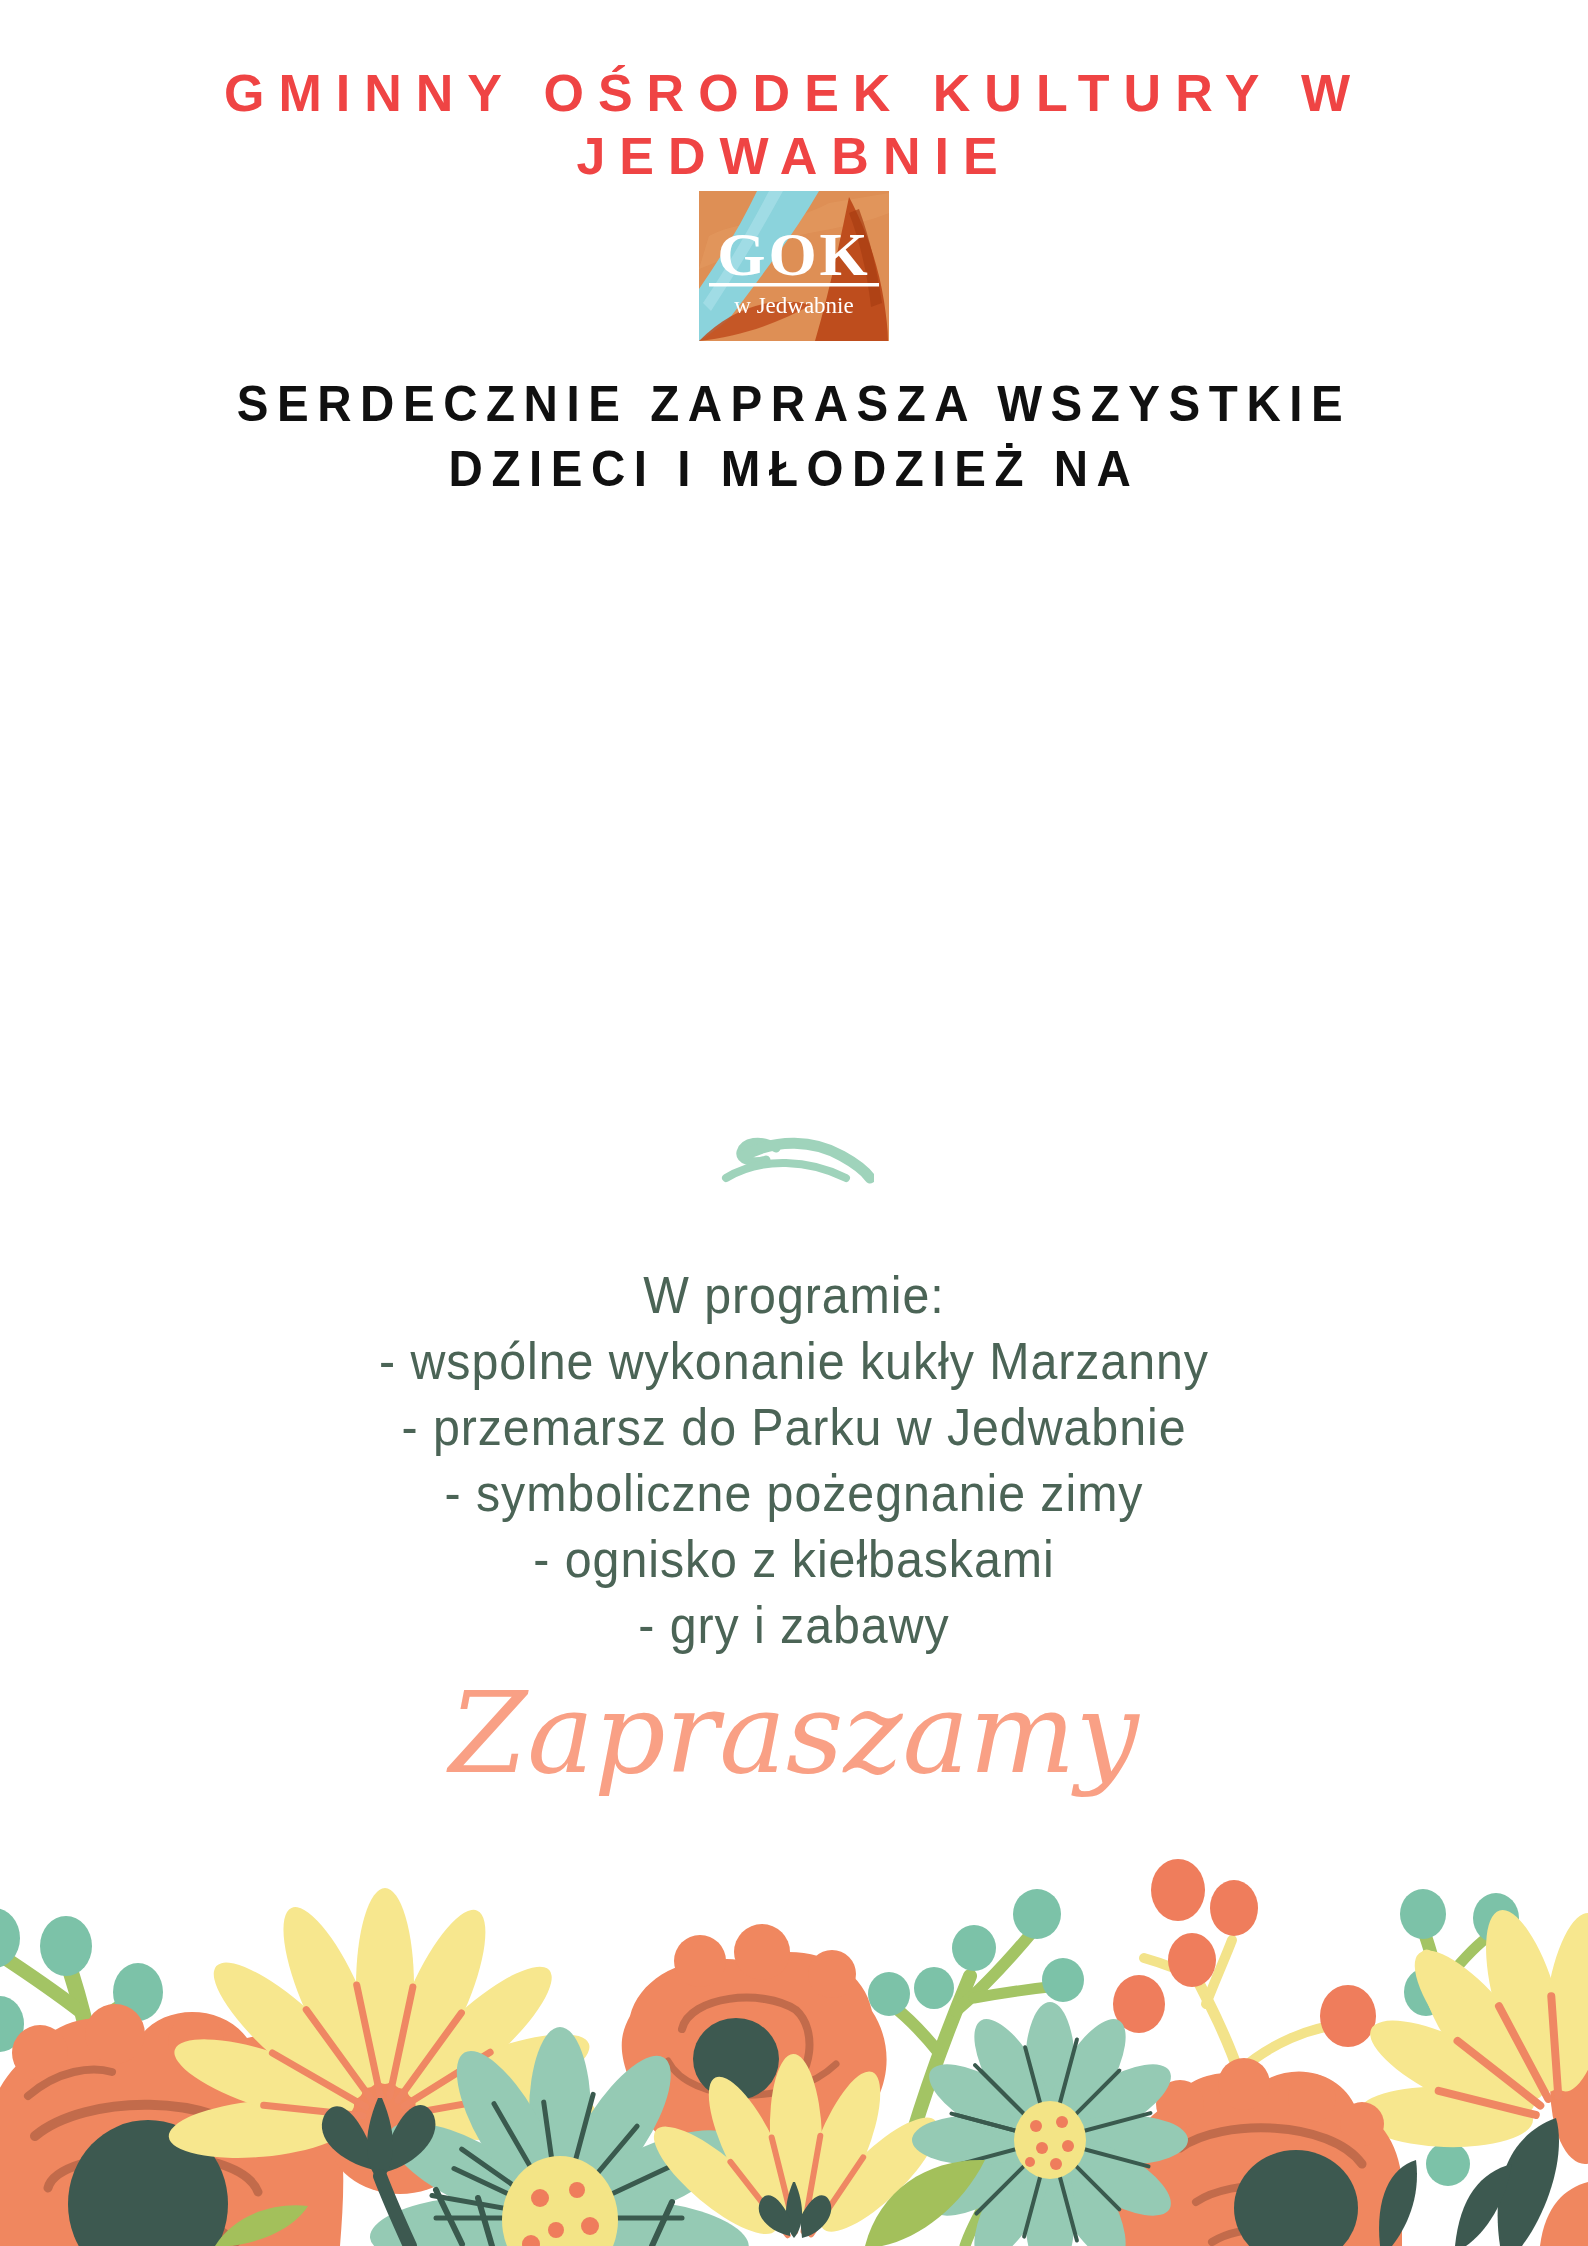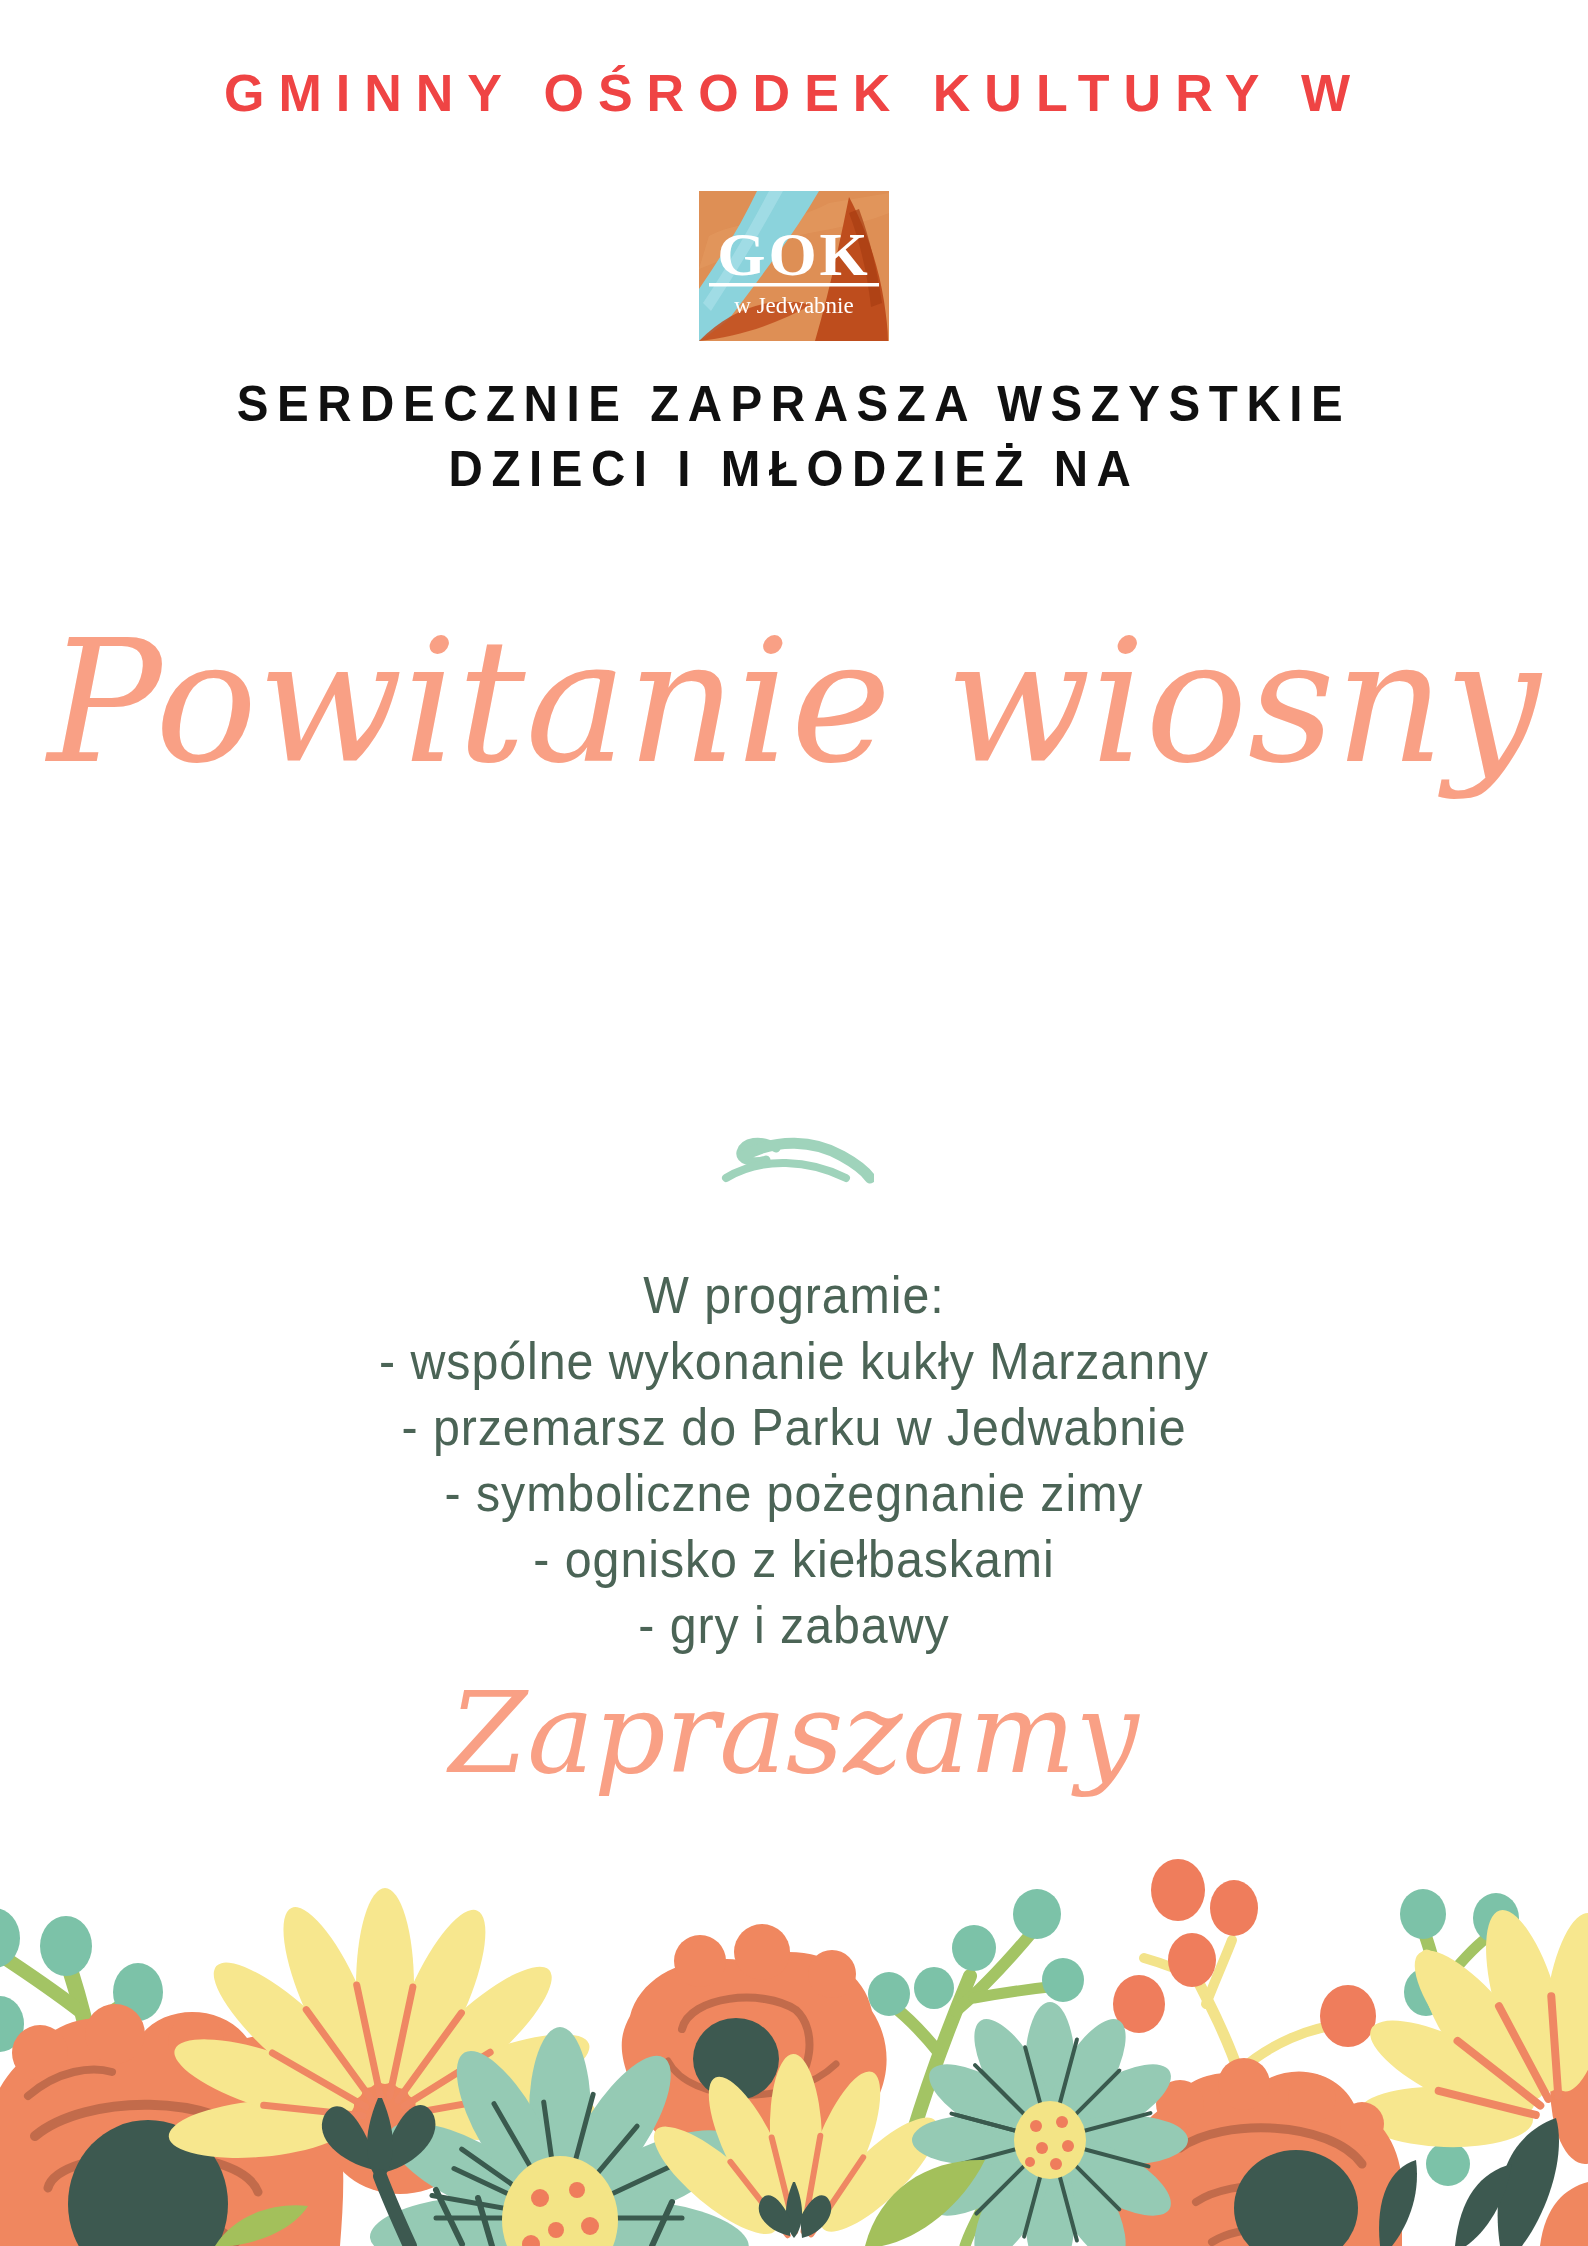--- a/index.html
+++ b/index.html
@@ -30,20 +30,21 @@
 
   .flowers{position:absolute;left:0;bottom:0;width:1588px;height:400px;}
 </style>
 </head>
 <body>
 
 <div class="poster">
 
   <div class="center-text header-title">
     <div>GMINNY OŚRODEK KULTURY W</div>
+    <div>JEDWABNIE</div>
   </div>
 
   <div class="logo-wrap">
     <svg width="190" height="150" viewBox="0 0 190 150">
       <rect x="0" y="0" width="190" height="150" fill="#DE8F55"></rect>
       <path d="M10,45 C50,25 90,35 130,12 L190,2 L190,22 C140,42 90,40 40,62 L0,78 Z" fill="#E49B61" opacity="0.55"></path>
       <path d="M58,0 L120,0 C94,45 62,85 30,128 C20,136 10,144 0,150 L0,98 C22,66 42,34 58,0 Z" fill="#8BD3DC"></path>
       <path d="M70,0 L84,0 C62,40 38,80 12,120 L4,112 C28,76 50,38 70,0 Z" fill="#A9E0E8" opacity="0.7"></path>
       <path d="M150,6 C166,36 179,72 185,110 C187,124 189,138 189,150 L116,150 C130,102 140,55 150,6 Z" fill="#BE4D1D"></path>
       <path d="M160,18 C170,45 178,78 183,112 L172,116 C168,80 160,48 150,22 Z" fill="#A83D12" opacity="0.7"></path>
@@ -52,21 +53,20 @@
       <text x="95" y="84" text-anchor="middle" fill="#FFFFFF" font-family="Liberation Serif, serif" font-size="62" font-weight="bold" letter-spacing="3">GOK</text>
       <text x="95" y="122" text-anchor="middle" fill="#FFFFFF" font-family="Liberation Serif, serif" font-size="23">w Jedwabnie</text>
     </svg>
   </div>
 
   <div class="center-text invite">
     <div>SERDECZNIE ZAPRASZA WSZYSTKIE</div>
     <div>DZIECI I MŁODZIEŻ NA</div>
   </div>
 
-  <div class="center-text script title-script">Powitanie wiosny</div>
 
   <div class="center-text event-date">
   </div>
 
   <svg class="swoosh" viewBox="0 0 160 74">
     <path d="M62,28 C46,18 30,22 27,32 C25,40 38,44 52,40" fill="none" stroke="#9FD3BB" stroke-width="9" stroke-linecap="round"></path>
     <path d="M30,36 C62,18 100,20 128,36 C146,46 152,52 156,58" fill="none" stroke="#9FD3BB" stroke-width="11" stroke-linecap="round"></path>
     <path d="M12,58 C48,36 96,40 132,58" fill="none" stroke="#9FD3BB" stroke-width="8" stroke-linecap="round"></path>
   </svg>
 

